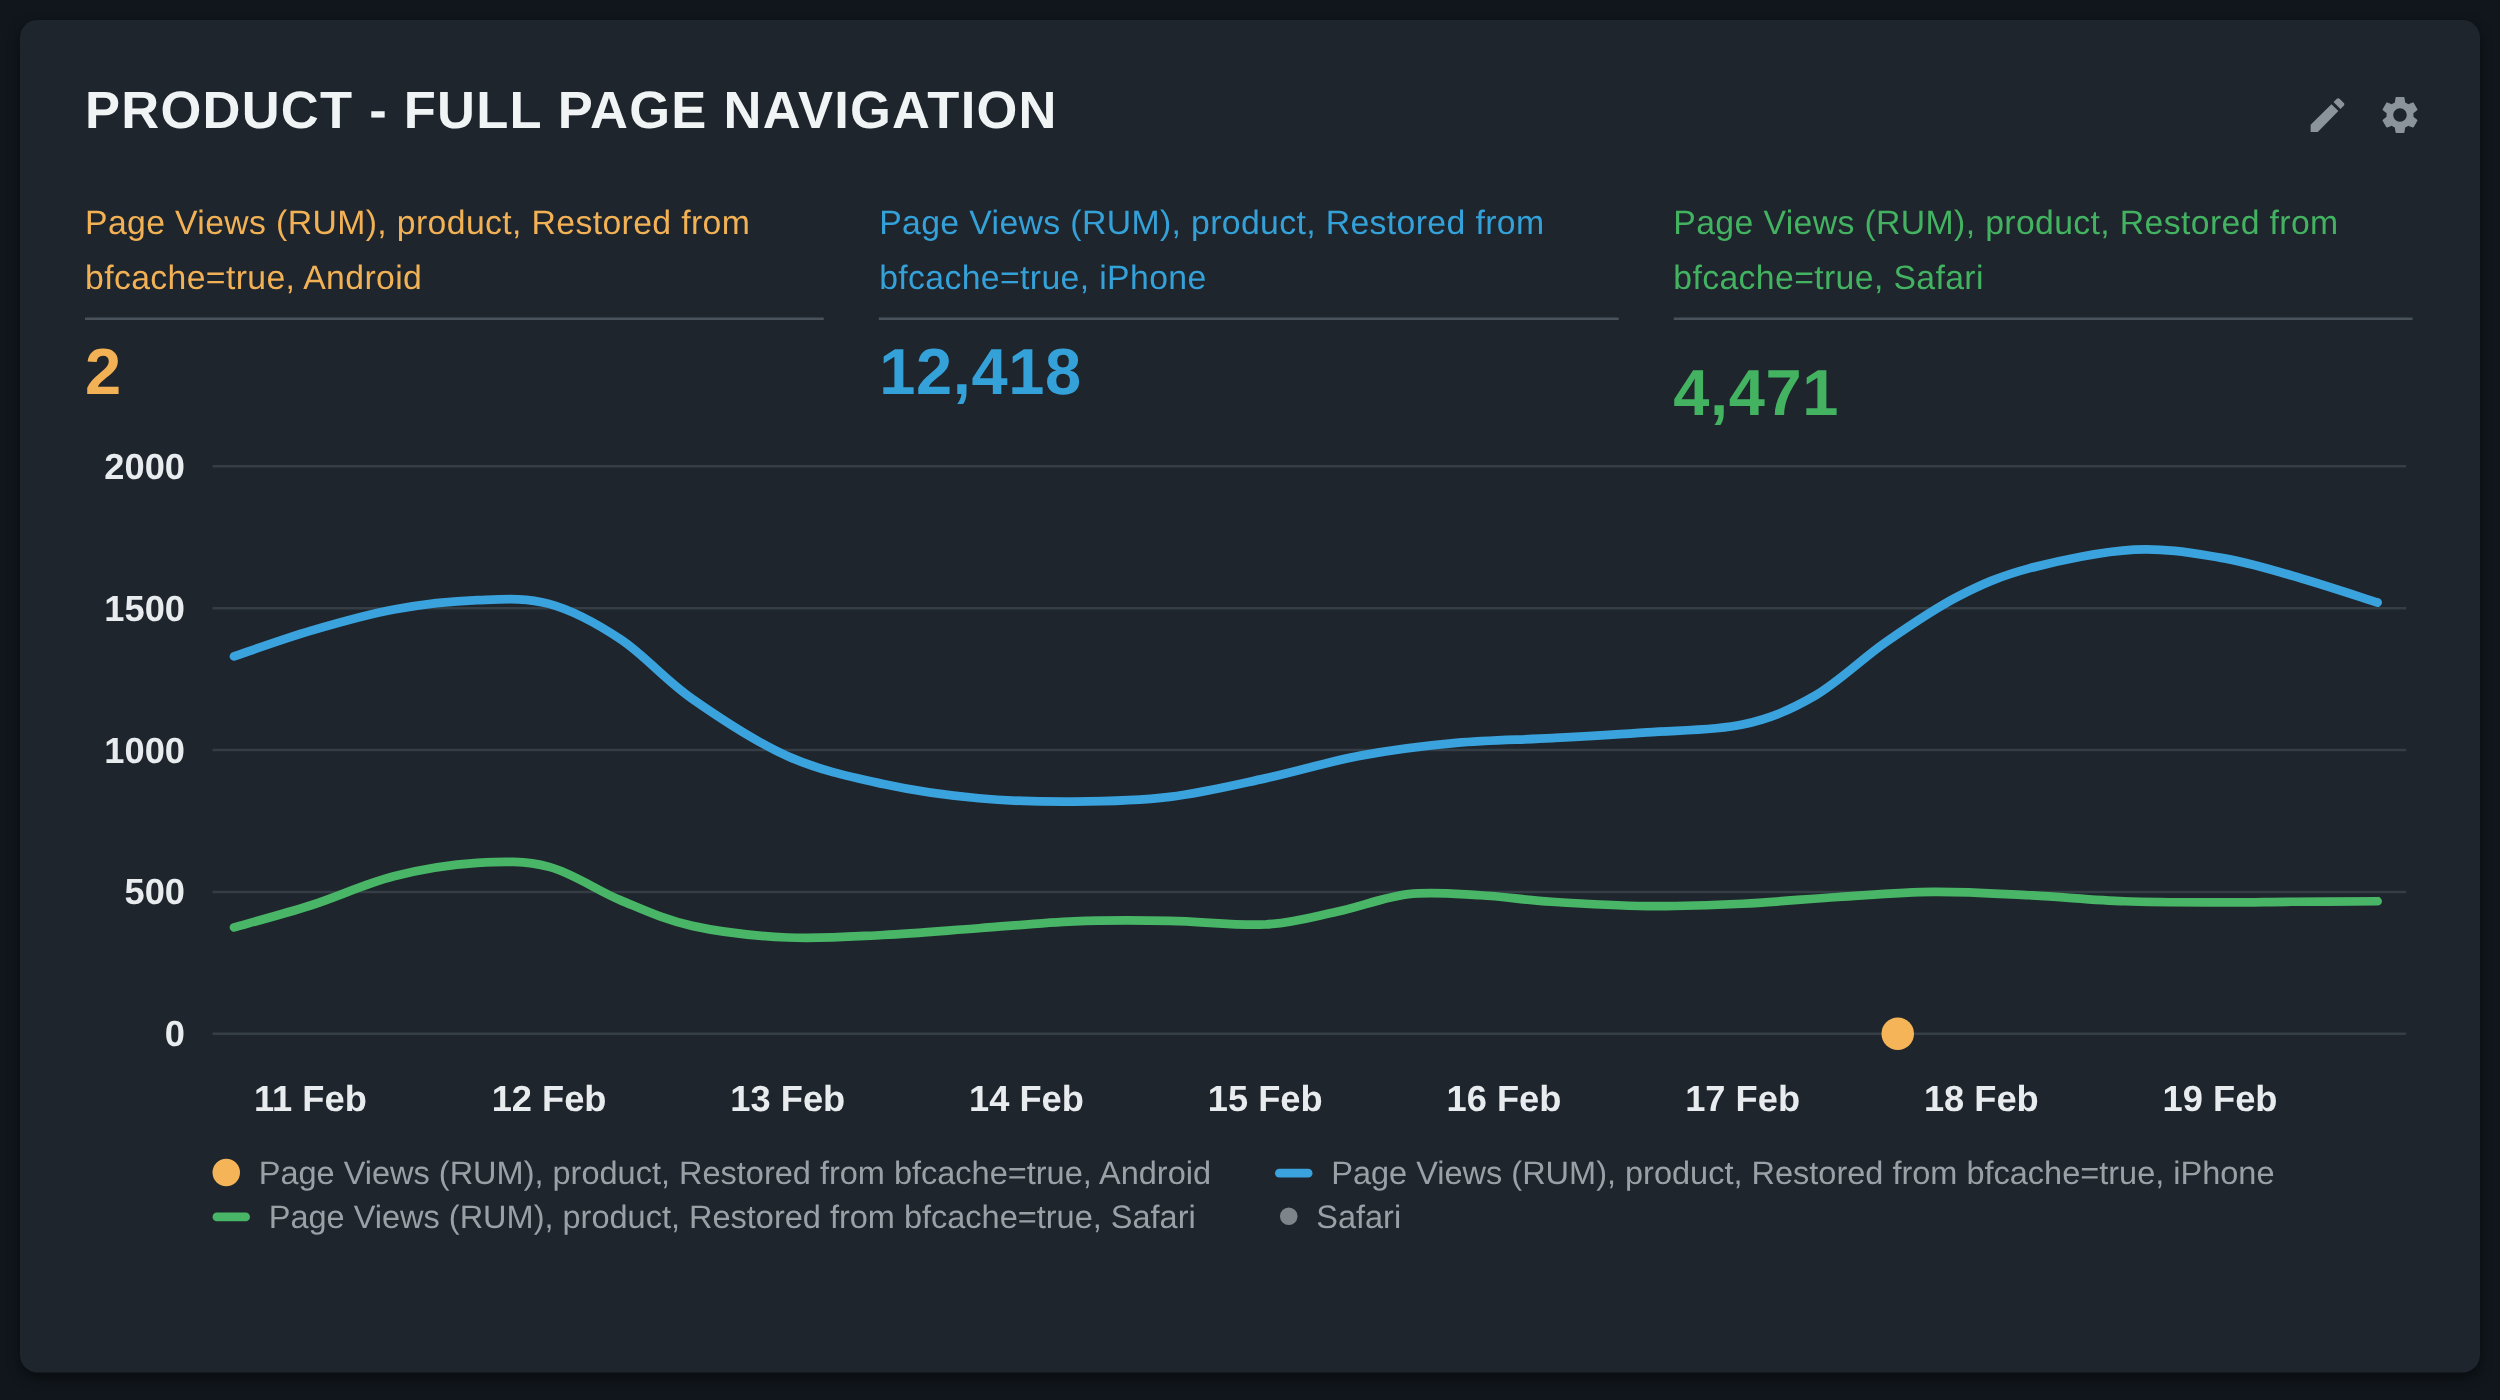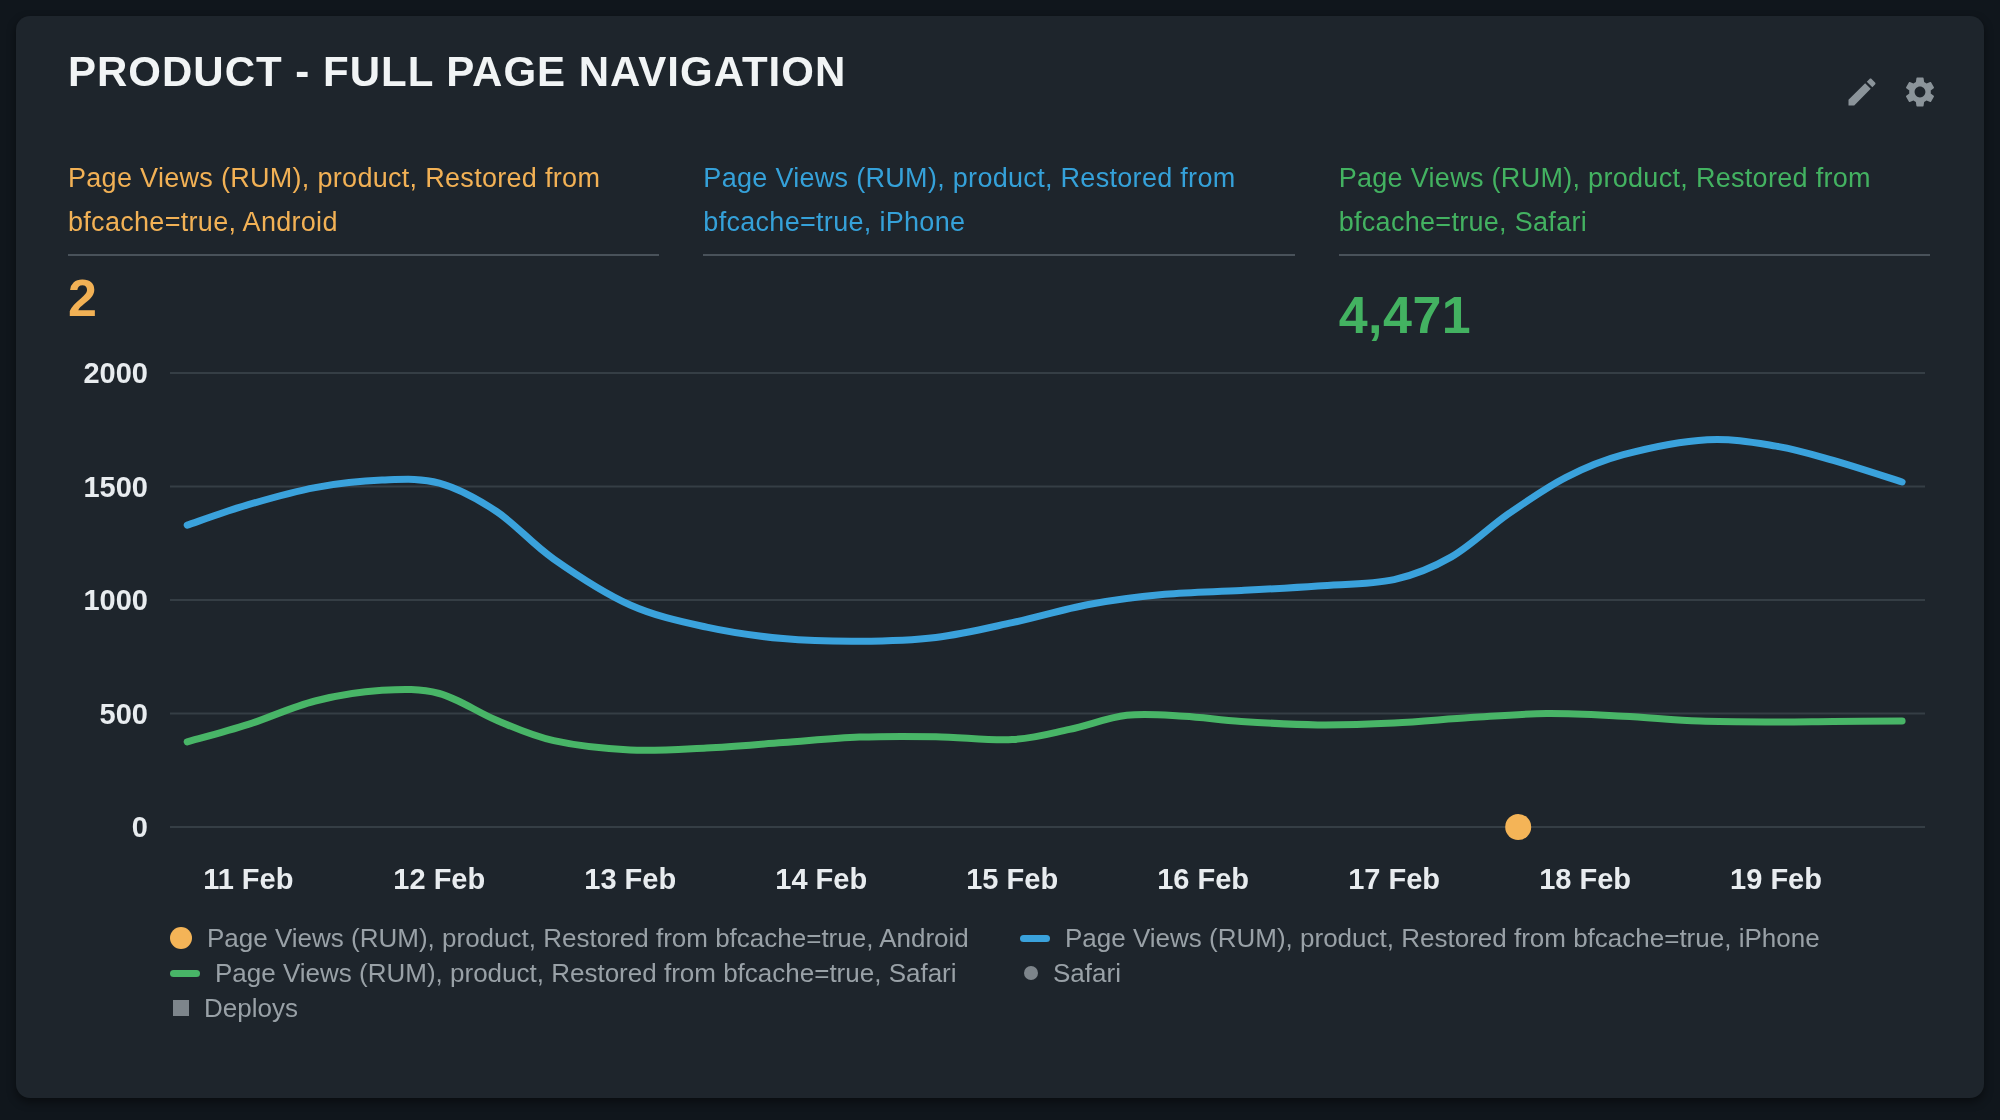--- a/index.html
+++ b/index.html
@@ -8,21 +8,21 @@
     background:#10161c;
     font-family:"Liberation Sans", sans-serif;
     overflow:hidden;
   }
   .card {
     position:absolute; left:16px; top:16px; right:16px; bottom:22px;
     background:#1e252c; border-radius:14px;
     box-shadow:0 4px 10px rgba(0,0,0,0.45);
   }
   .widget-title {
-    position:absolute; left:68px; top:48px;
+    position:absolute; left:68px; top:64px;
     font-size:42px; font-weight:800; letter-spacing:1px;
     color:#f1f4f5;
   }
   .header-icons { position:absolute; top:74px; right:62px; display:flex; gap:22px; }
   .icon-btn { width:36px; height:36px; cursor:pointer; background:none; border:none; padding:0; }
   .icon-btn svg { width:36px; height:36px; fill:#8b949a; }
 
   .metrics {
     position:absolute; left:68px; top:156px; right:70px;
     display:grid; grid-template-columns:1fr 1fr 1fr; column-gap:44px;
@@ -72,20 +72,21 @@
 
 <div class="metrics">
   <div class="metric">
     <div class="metric-label" style="color: rgb(242, 177, 85);">Page Views (RUM), product, Restored from bfcache=true, Android</div>
     <div class="metric-divider"></div>
     <div class="metric-value" style="color: rgb(242, 177, 85);">2</div>
   </div>
   <div class="metric">
     <div class="metric-label" style="color: rgb(53, 161, 217);">Page Views (RUM), product, Restored from bfcache=true, iPhone</div>
     <div class="metric-divider"></div>
+    <div class="metric-value" style="color: rgb(53, 161, 217);">12,418</div>
   </div>
   <div class="metric">
     <div class="metric-label" style="color: rgb(67, 178, 97);">Page Views (RUM), product, Restored from bfcache=true, Safari</div>
     <div class="metric-divider"></div>
     <div class="metric-value" style="color: rgb(67, 178, 97); margin-top: 29px;">4,471</div>
   </div>
 </div>
 
 <svg id="chart-svg" class="chart-layer" viewBox="0 0 2000 1120">
     <line x1="170" x2="1925" y1="827" y2="827" stroke="#353e45" stroke-width="2"></line>
@@ -122,17 +123,13 @@
     <span>Page Views (RUM), product, Restored from bfcache=true, iPhone</span>
   </div>
   <div class="legend-item">
     <span class="legend-marker m-line" style="background: rgb(72, 181, 103);"></span>
     <span>Page Views (RUM), product, Restored from bfcache=true, Safari</span>
   </div>
   <div class="legend-item">
     <span class="legend-marker m-dot-sm" style="background: rgb(125, 133, 139);"></span>
     <span>Safari</span>
   </div>
-  <div class="legend-item">
-    <span class="legend-marker m-square" style="background: rgb(125, 133, 139);"></span>
-    <span>Deploys</span>
-  </div>
 </div>
 
 </body></html>

